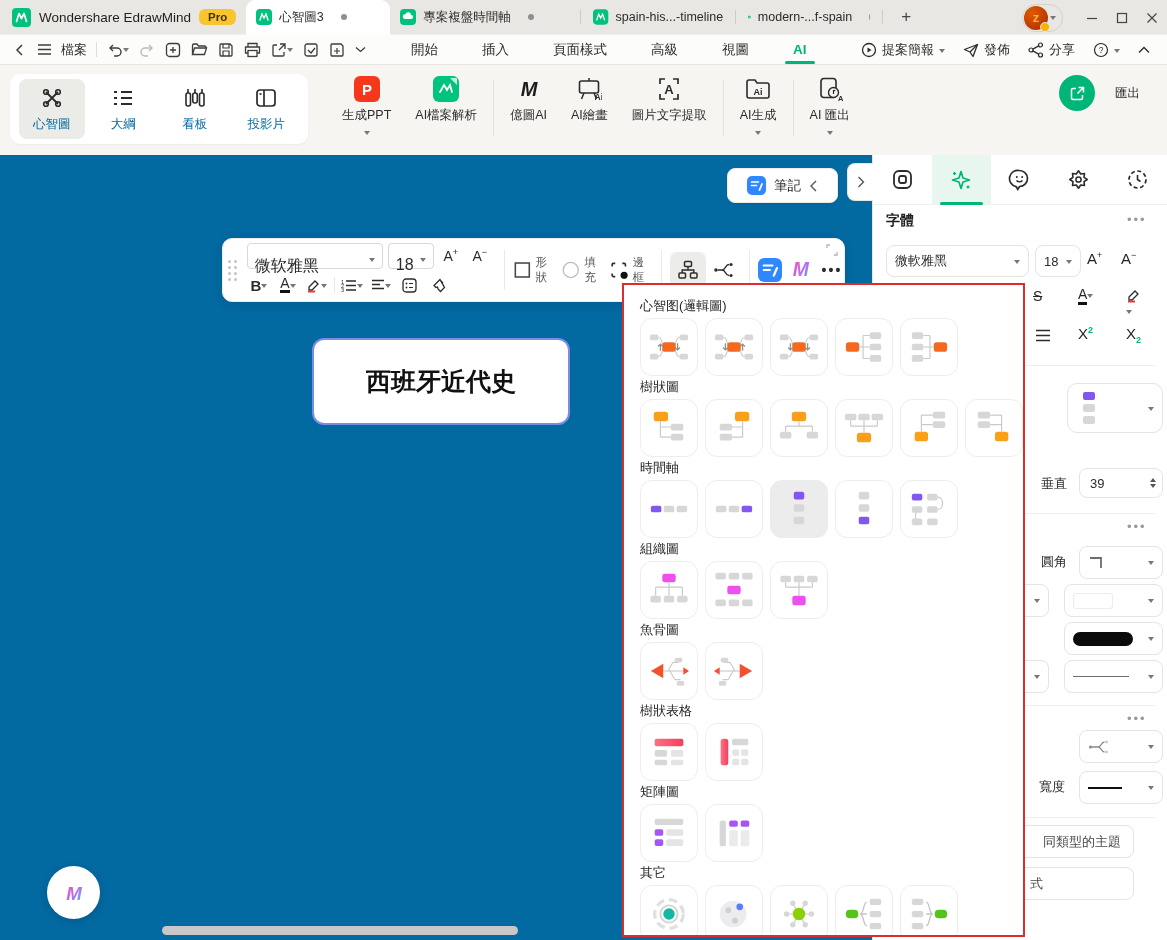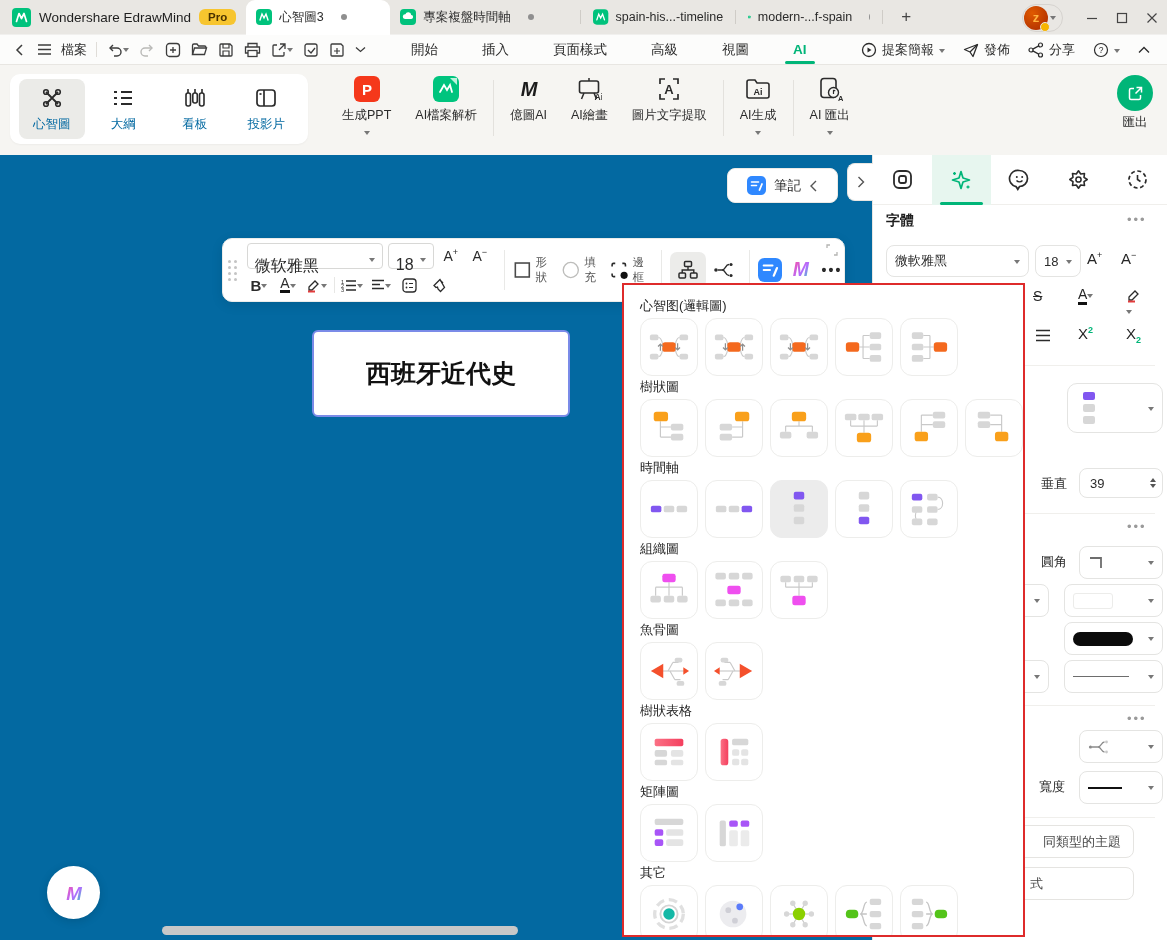--- a/index.html
+++ b/index.html
@@ -38,28 +38,28 @@
 
 .ribbon{position:absolute;left:0;top:65px;width:1167px;height:90px;background:#f6f5f2}
 .viewcard{position:absolute;left:10px;top:9px;width:298px;height:70px;background:#fff;border-radius:10px;display:flex;align-items:center;justify-content:space-around;padding:0 6px;box-shadow:0 1px 2px rgba(0,0,0,.04)}
 .viewbtn{width:66px;height:60px;border-radius:8px;display:flex;flex-direction:column;align-items:center;justify-content:center;gap:6px}
 .viewbtn.active{background:#ebebe8}
 .viewbtn .lbl{font-size:12.5px;color:#0369a1}
 .aitools{position:absolute;left:330px;top:7px;display:flex;align-items:flex-start}
 .aitool{display:flex;flex-direction:column;align-items:center;gap:5px;padding:4px 12px}
 .aitool .lbl{font-size:12.5px;color:#2b2b2b;white-space:nowrap}
 .aidiv{width:1px;height:56px;background:#e3e1dd;margin:8px 4px 0}
-.exportbtn{position:absolute;right:14px;top:10px;display:flex;flex-direction:column;align-items:center;gap:3px}
+.exportbtn{position:absolute;right:27px;top:10px;display:flex;flex-direction:row;align-items:center;gap:20px}
 .exportbtn .circ{width:36px;height:36px;border-radius:50%;background:#00b578;display:flex;align-items:center;justify-content:center}
 .exportbtn .lbl{font-size:12.5px;color:#2b2b2b}
 
 .canvas{position:absolute;left:0;top:155px;width:1057px;height:785px;background:#0369a1}
 .notes-pill{position:absolute;left:727px;top:13px;width:111px;height:35px;background:#fff;border:1px solid #eceae6;border-radius:8px;display:flex;align-items:center;justify-content:center;gap:8px;box-shadow:0 1px 3px rgba(0,0,0,.05)}
 .notes-pill .lbl{font-size:13.5px;color:#2b2b2b}
-.topic{position:absolute;left:312px;top:175px;width:258px;height:87px;background:#fff;border:2px solid #7b8be8;border-radius:6px;display:flex;align-items:center;justify-content:center;font-size:25px;font-weight:bold;color:#111}
+.topic{position:absolute;left:312px;top:183px;width:258px;height:87px;background:#fff;border:2px solid #7b8be8;border-radius:12px;display:flex;align-items:center;justify-content:center;font-size:25px;font-weight:bold;color:#111}
 .fab{position:absolute;left:47px;top:711px;width:53px;height:53px;border-radius:50%;background:#fff;box-shadow:0 2px 10px rgba(0,0,0,.14);display:flex;align-items:center;justify-content:center}
 .hscroll{position:absolute;left:162px;top:771px;width:356px;height:9px;border-radius:5px;background:#c8c8c8}
 
 .ftoolbar{position:absolute;left:222px;top:83px;width:623px;height:64px;background:#fff;border:1px solid #ececea;border-radius:10px;box-shadow:0 3px 12px rgba(0,0,0,.10);display:flex;align-items:center;z-index:30}
 .handle{width:20px;display:flex;align-items:center;justify-content:center}
 .hdots{display:grid;grid-template-columns:3px 3px;gap:3px}
 .hdots i{width:3px;height:3px;border-radius:50%;background:#c4c4c4}
 .fstack{display:flex;flex-direction:column;gap:4px;padding:0 4px}
 .frow{display:flex;align-items:center;gap:5px}
 .fselect{height:25px;border:1px solid #d8d8d6;border-radius:4px;display:flex;align-items:flex-start;justify-content:space-between;padding:12px 7px;font-size:16px;color:#2b2b2b;background:#fff}

